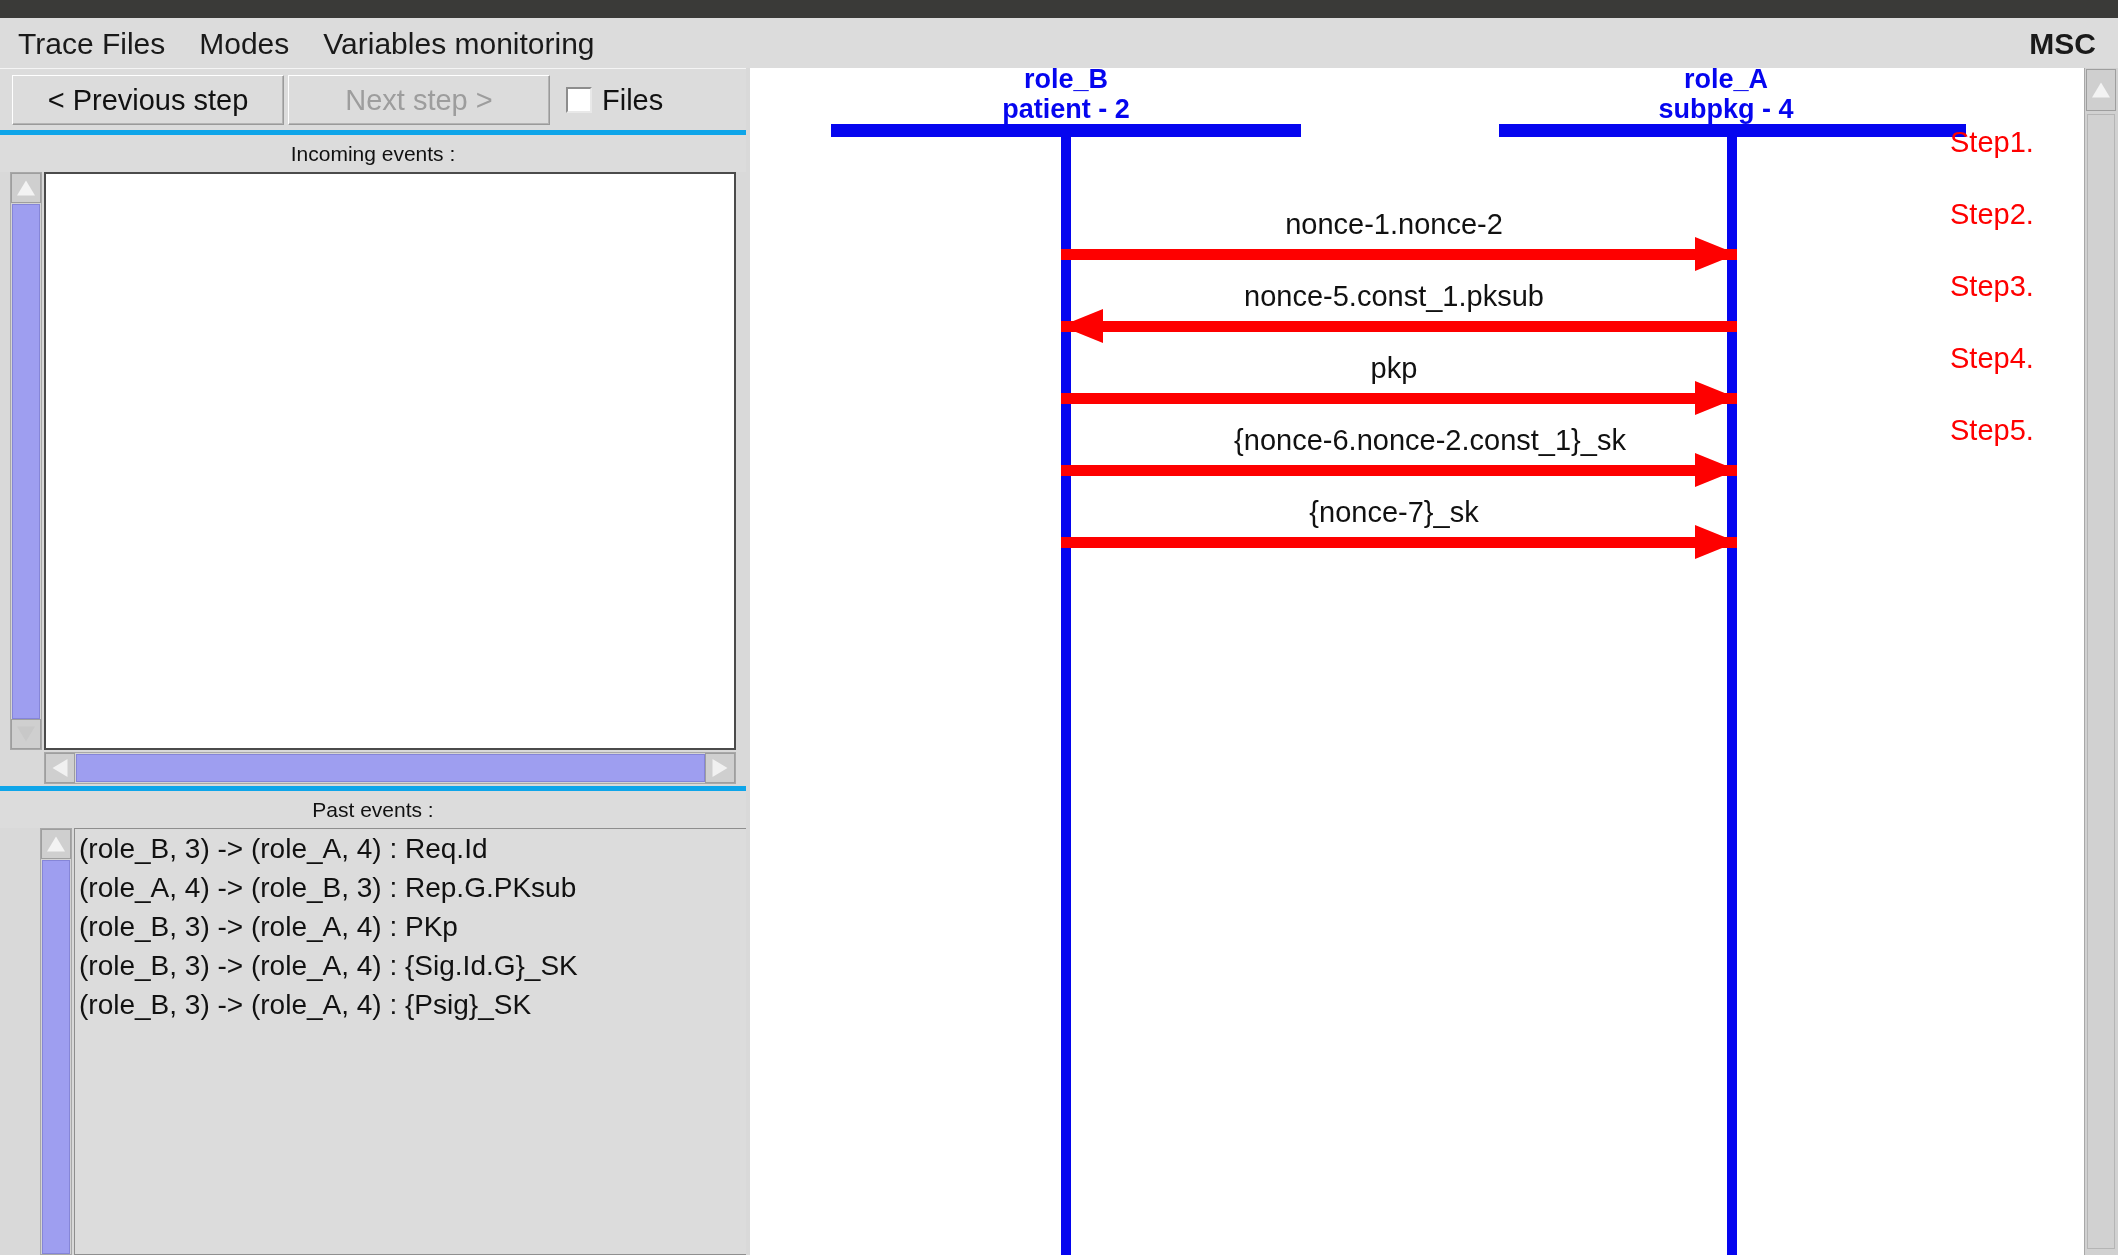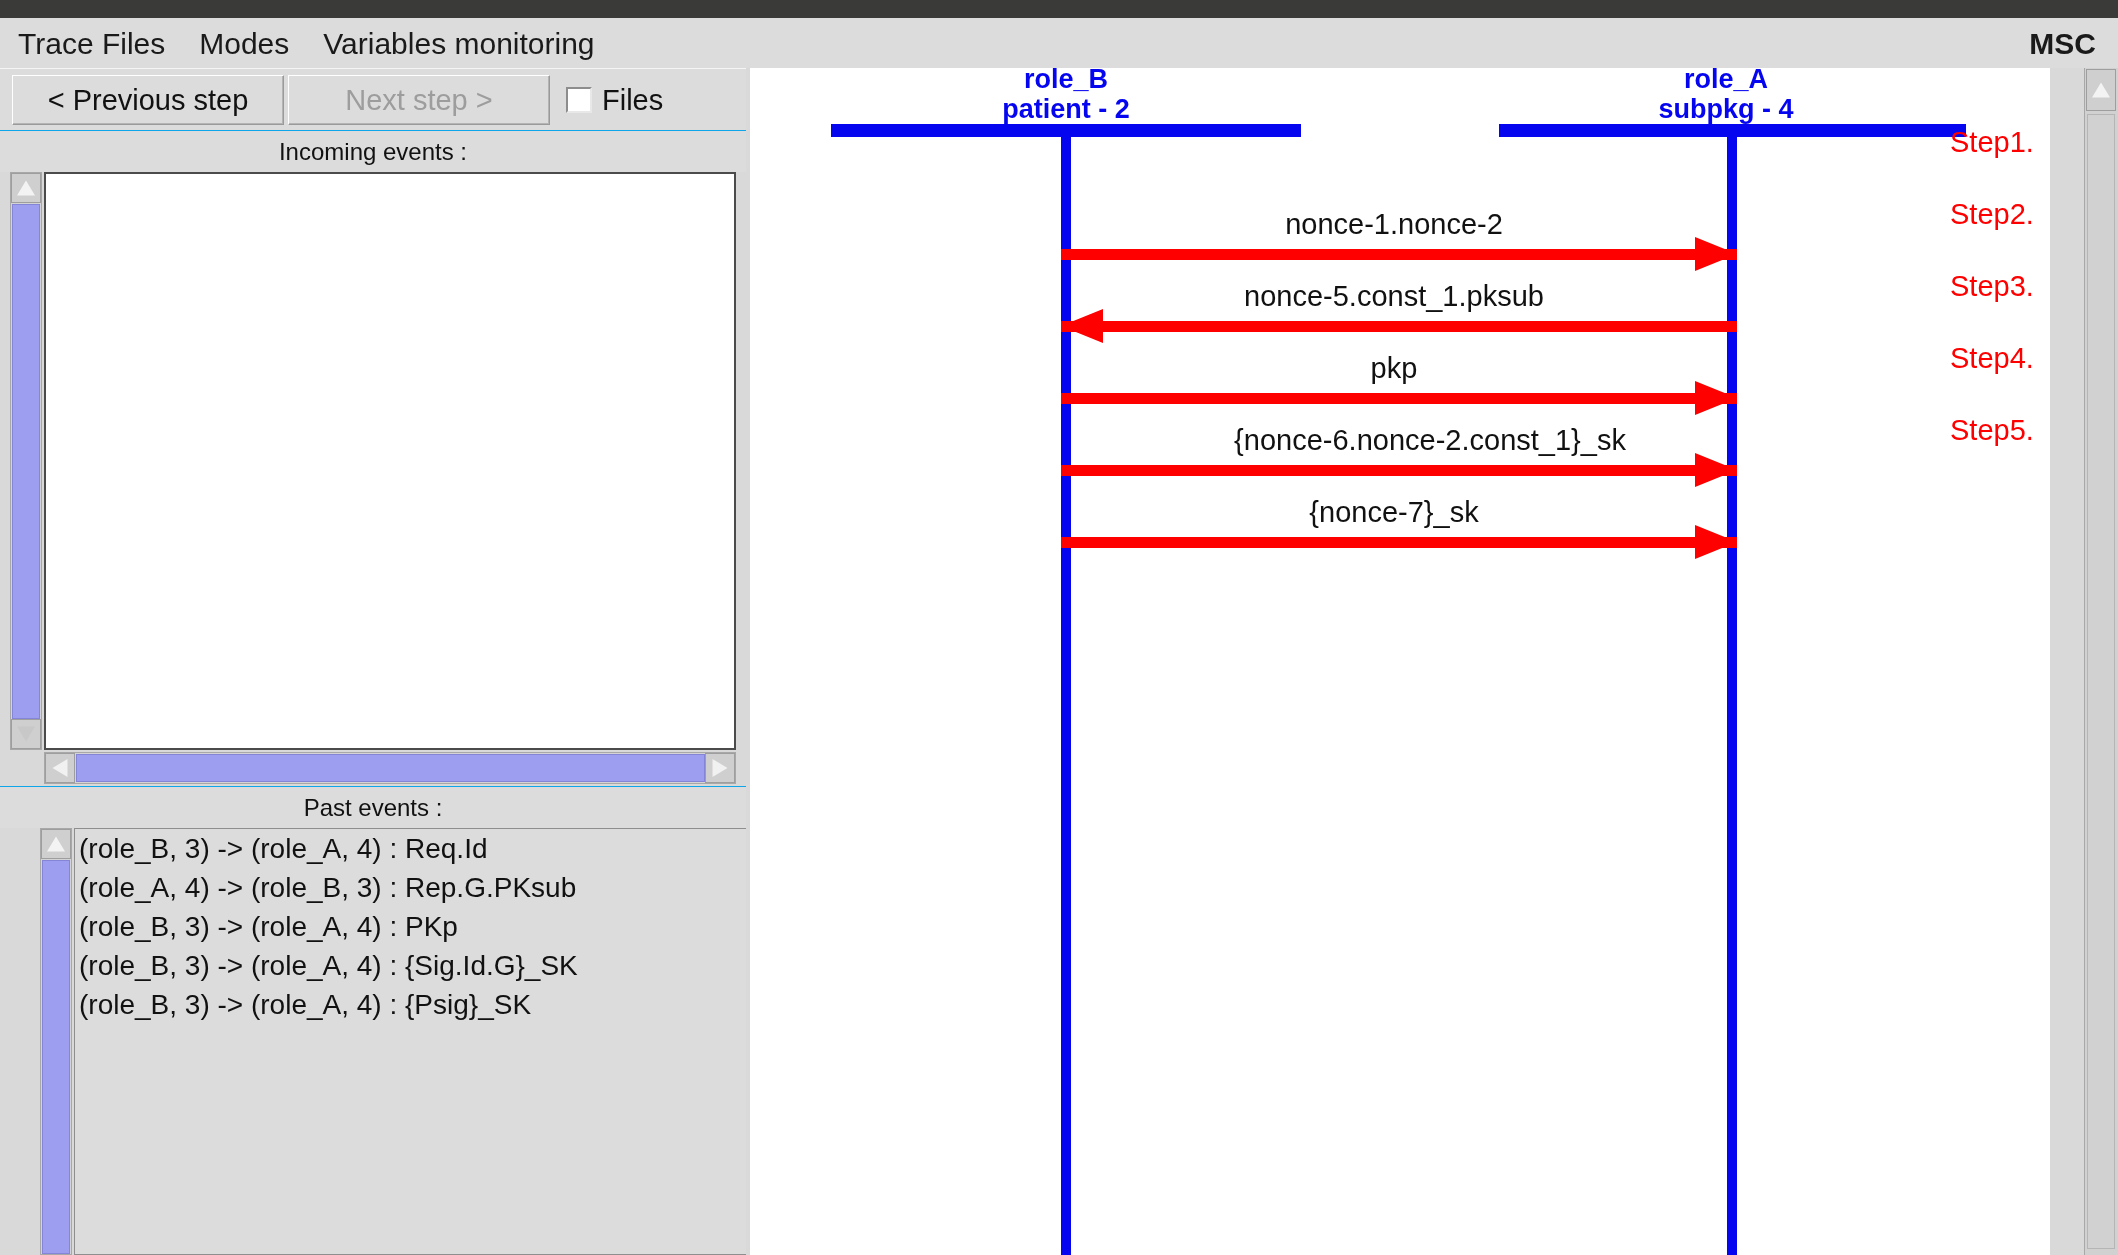--- a/index.html
+++ b/index.html
@@ -120,24 +120,24 @@
 
   
   .panel-header {
     position: absolute;
     width: 746px;
     height: 42px;
     background: #dcdcdc;
     display: flex;
     align-items: center;
     justify-content: center;
-    font-size: 24px;
+    font-size: 21px;
     color: #111111;
     box-sizing: border-box;
-    border-top: 1px solid #0ea5e9;
+    border-top: 5px solid #0ea5e9;
   }
   #incoming-header { left: 0; top: 62px; }
   #past-header { left: 0; top: 718px; text-align: center; }
 
   
   .incoming-area {
     position: absolute;
     left: 0; top: 104px;
     width: 746px; height: 614px;
   }
@@ -227,20 +227,21 @@
     left: 746px; top: 68px;
     width: 1372px; height: 1187px;
     background: #d9d9d9;
   }
   .msc-canvas {
     position: absolute;
     left: 4px; top: 0;
     width: 1300px; height: 1187px;
     background: #ffffff;
     overflow: hidden;
+    padding-left: 43px;
   }
   .lifeline {
     position: absolute;
     width: 10px;
     background: #0505ef;
   }
   .headbar {
     position: absolute;
     height: 13px;
     background: #0505ef;

